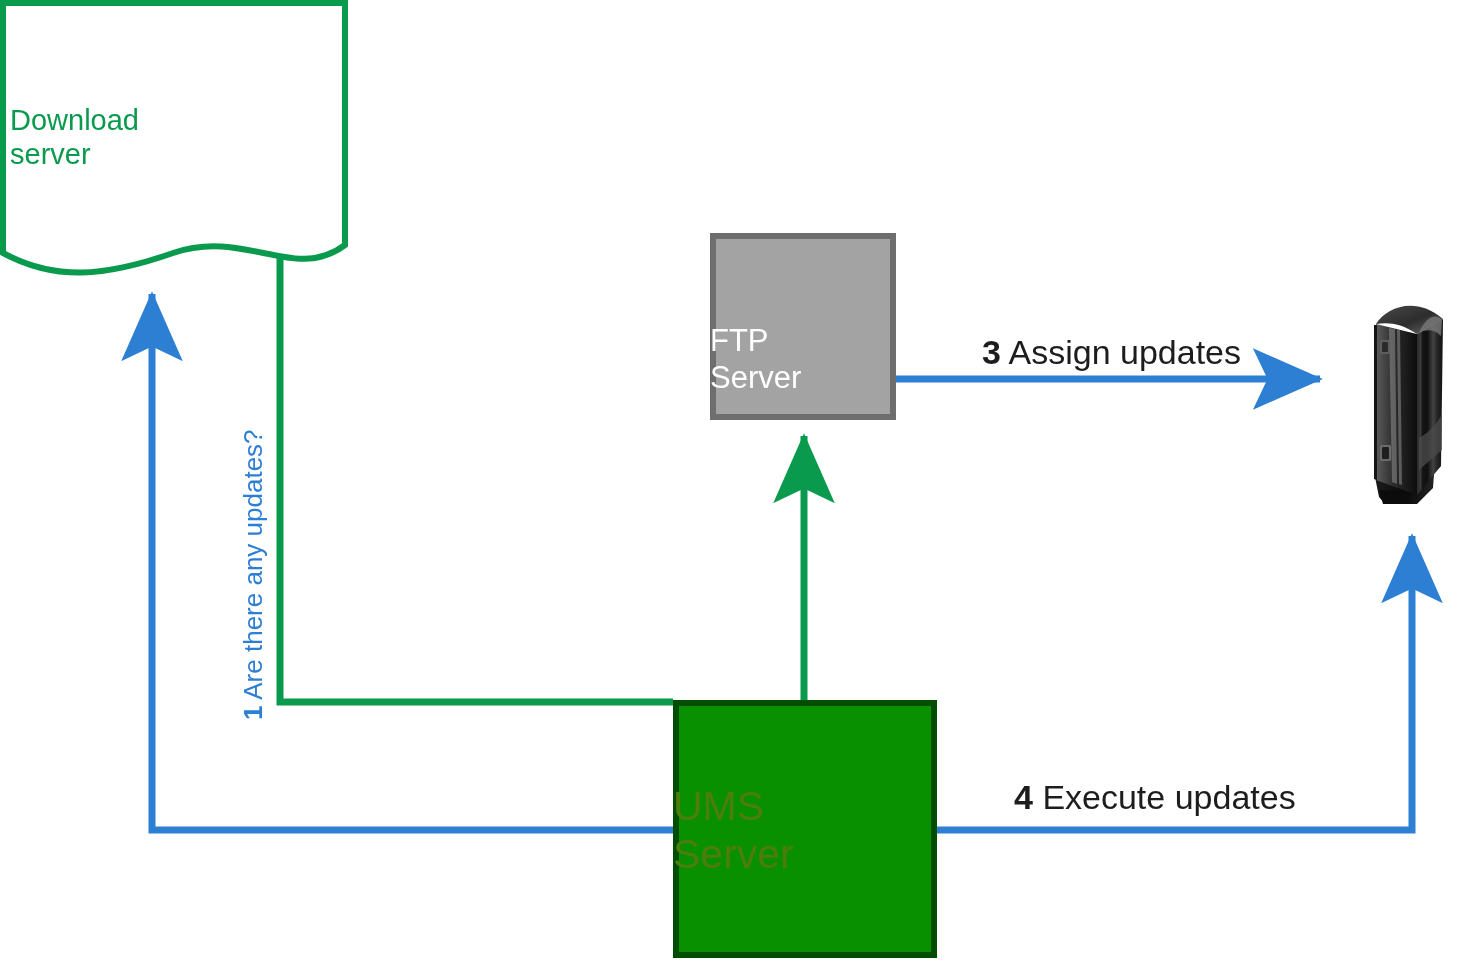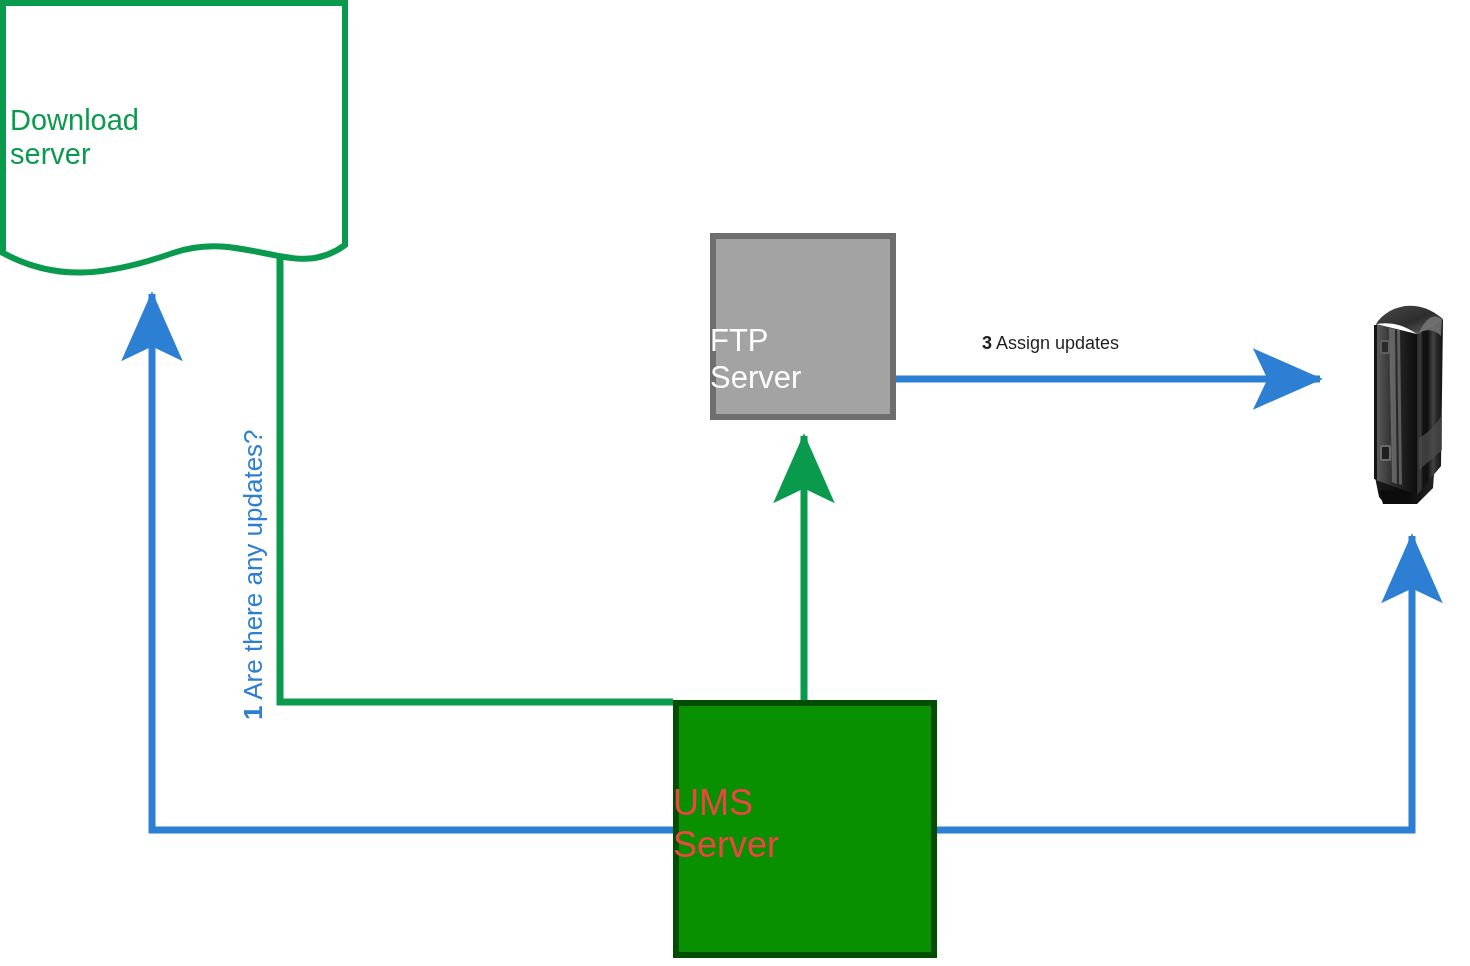--- a/index.html
+++ b/index.html
@@ -41,26 +41,26 @@
     top: 279px;
     width: 186px;
     font-size: 31px;
     color: #ffffff;
     margin-top: 44px;
   }
   #ums-server-label {
     left: 673px;
     top: 782px;
     width: 308px;
-    font-size: 36px;
-    color: #ef4444;
+    font-size: 41px;
+    color: #4d7c0f;
   }
   .edge-label {
     position: absolute;
-    font-size: 18px;
+    font-size: 34px;
     color: #1d1d1d;
     white-space: nowrap;
   }
   .edge-label b {
     font-weight: bold;
   }
   #label-2 {
     left: 316px;
     top: 630px;
   }
@@ -203,18 +203,21 @@
 Server</div>
 
   <div class="node-label" id="ums-server-label">UMS
 Server</div>
 
 
   <div class="edge-label" id="label-3">
     <b>3</b><span> </span><span>Assign updates</span>
   </div>
 
+  <div class="edge-label" id="label-4">
+    <b>4</b><span> </span><span>Execute updates</span>
+  </div>
 
   <div id="label-1">
     <b>1</b><span> </span><span>Are there any updates?</span>
   </div>
 
 </div>
 
 </body></html>

